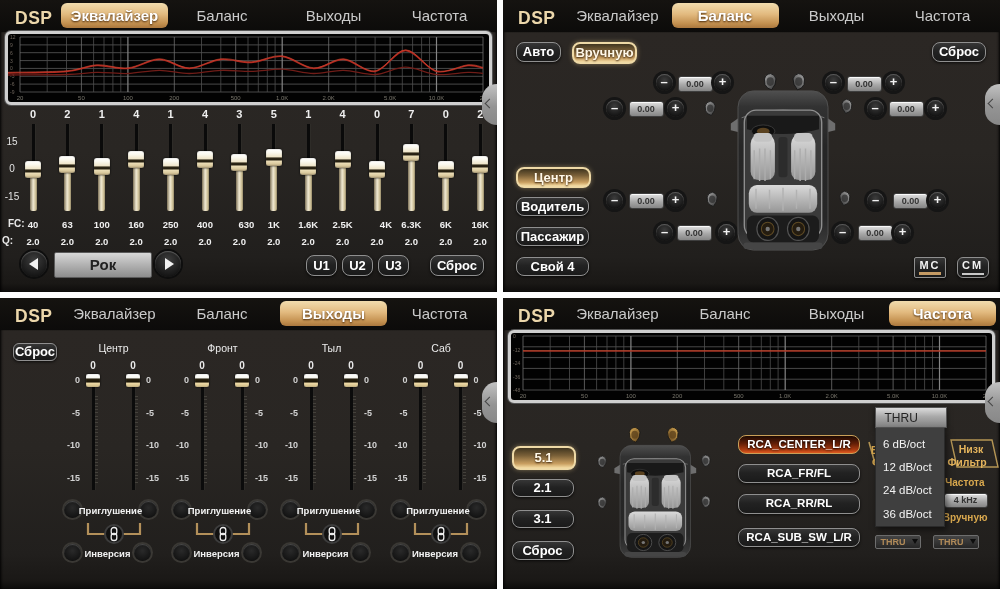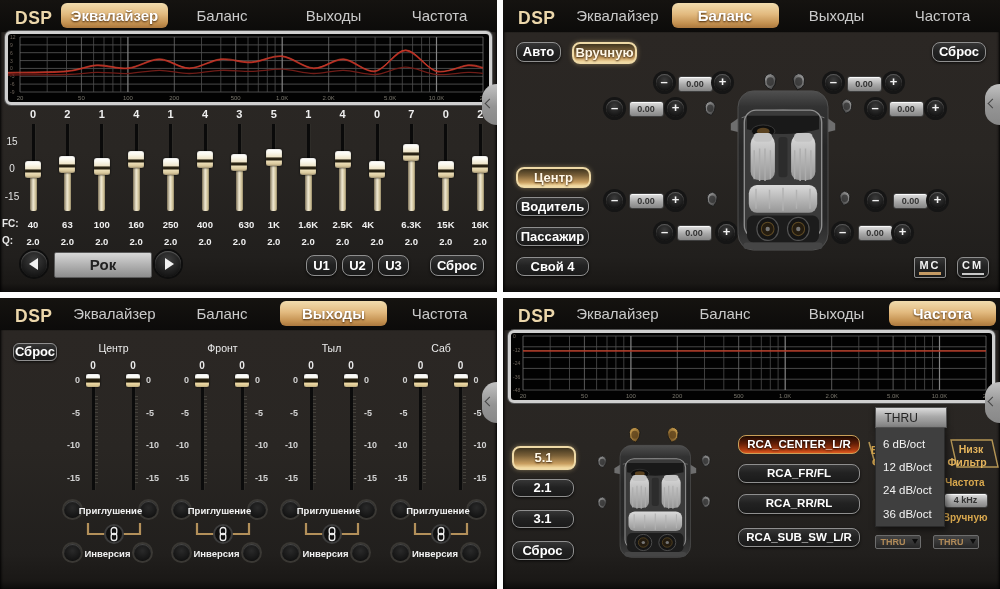--- a/index.html
+++ b/index.html
@@ -88,21 +88,21 @@
         <text x="428.5" y="66" font-size="6" fill="#7b786e" font-family="Liberation Sans" text-anchor="middle">10.0K</text>
         <text x="475.0" y="66" font-size="6" fill="#7b786e" font-family="Liberation Sans" text-anchor="middle">20</text>
         <path d="M0.0,41.0 C9.7,40.9 43.6,40.9 58.5,40.5 C73.3,40.1 78.7,38.6 88.9,38.4 C99.1,38.2 109.5,39.8 119.9,39.5 C130.3,39.1 141.1,36.3 151.4,36.3 C161.6,36.3 171.1,39.5 181.3,39.5 C191.5,39.5 202.5,36.6 212.8,36.3 C223.1,35.9 233.0,37.5 243.2,37.4 C253.5,37.2 263.8,34.9 274.2,35.2 C284.6,35.6 295.5,39.3 305.7,39.5 C315.9,39.6 325.4,36.1 335.6,36.3 C345.9,36.5 356.8,41.0 367.1,40.5 C377.5,40.0 387.3,33.1 397.6,33.1 C407.8,33.1 418.1,39.6 428.5,40.5 C439.0,41.4 452.3,38.6 460.0,38.4 C467.8,38.2 472.5,39.1 475.0,39.3 " fill="none" stroke="#701d18" stroke-width="1.3"></path>
         <path d="M0.0,39.0 C9.7,38.8 43.6,38.8 58.5,37.5 C73.3,36.2 78.7,32.0 88.9,31.5 C99.1,31.0 109.5,35.5 119.9,34.5 C130.3,33.5 141.1,25.5 151.4,25.5 C161.6,25.5 171.1,34.5 181.3,34.5 C191.5,34.5 202.5,26.5 212.8,25.5 C223.1,24.5 233.0,29.0 243.2,28.5 C253.5,28.0 263.8,21.5 274.2,22.5 C284.6,23.5 295.5,34.0 305.7,34.5 C315.9,35.0 325.4,25.0 335.6,25.5 C345.9,26.0 356.8,39.0 367.1,37.5 C377.5,36.0 387.3,16.5 397.6,16.5 C407.8,16.5 418.1,35.0 428.5,37.5 C439.0,40.0 452.3,32.1 460.0,31.5 C467.8,30.9 472.5,33.6 475.0,34.0 " fill="none" stroke="#b22a20" stroke-width="1.4"></path>
         <path d="M0.0,38.3 C9.7,38.0 43.6,38.0 58.5,36.8 C73.3,35.5 78.7,31.3 88.9,30.8 C99.1,30.3 109.5,34.8 119.9,33.8 C130.3,32.8 141.1,24.8 151.4,24.8 C161.6,24.8 171.1,33.8 181.3,33.8 C191.5,33.8 202.5,25.8 212.8,24.8 C223.1,23.8 233.0,28.3 243.2,27.8 C253.5,27.3 263.8,20.8 274.2,21.8 C284.6,22.8 295.5,33.3 305.7,33.8 C315.9,34.3 325.4,24.3 335.6,24.8 C345.9,25.3 356.8,38.3 367.1,36.8 C377.5,35.3 387.3,15.8 397.6,15.8 C407.8,15.8 418.1,34.3 428.5,36.8 C439.0,39.3 452.3,31.4 460.0,30.8 C467.8,30.2 472.5,32.9 475.0,33.3 " fill="none" stroke="#e0503a" stroke-width="0.7" opacity="0.8"></path>
       </svg>
     </div>
     <div class="t10" style="left:4px;top:136px;width:16px;text-align:center;color:#e2e2e2">15</div>
     <div class="t10" style="left:4px;top:163px;width:16px;text-align:center;color:#e2e2e2">0</div>
     <div class="t10" style="left:2px;top:191px;width:20px;text-align:center;color:#e2e2e2">-15</div>
-    <div class="t10" style="left:2px;top:218px;width:20px;color:#e8e8e8;font-weight:bold">FC:</div>
+    <div class="t10" style="left:8px;top:218px;width:20px;color:#e8e8e8;font-weight:bold">FC:</div>
     <div class="t10" style="left:2px;top:235px;width:20px;color:#e8e8e8;font-weight:bold">Q:</div>
     <div class="t11" style="left:18.0px;top:108px;width:30px;text-align:center;color:#efefef;font-weight:bold">0</div>
     <div style="position:absolute;left:31.5px;top:124px;width:3px;height:45.0px;background:#0a0a0a;box-shadow:1px 0 0 #2e2c28"></div>
     <div style="position:absolute;left:29.5px;top:169.0px;width:7px;height:42.0px;background:linear-gradient(90deg,#7e7257 0%,#efe8d2 45%,#d6c9a2 75%,#968a68);border-radius:0 0 2px 2px"></div>
     <div class="eqh" style="left:25.0px;top:160.5px"></div>
     <div class="t95" style="left:18.0px;top:219px;width:30px;text-align:center;color:#f0f0f0;font-weight:bold">40</div>
     <div class="t95" style="left:18.0px;top:236px;width:30px;text-align:center;color:#f0f0f0;font-weight:bold">2.0</div>
     <div class="t11" style="left:52.4px;top:108px;width:30px;text-align:center;color:#efefef;font-weight:bold">2</div>
     <div style="position:absolute;left:65.9px;top:124px;width:3px;height:40.4px;background:#0a0a0a;box-shadow:1px 0 0 #2e2c28"></div>
     <div style="position:absolute;left:63.9px;top:164.4px;width:7px;height:46.6px;background:linear-gradient(90deg,#7e7257 0%,#efe8d2 45%,#d6c9a2 75%,#968a68);border-radius:0 0 2px 2px"></div>
@@ -154,33 +154,33 @@
     <div class="t11" style="left:327.6px;top:108px;width:30px;text-align:center;color:#efefef;font-weight:bold">4</div>
     <div style="position:absolute;left:341.1px;top:124px;width:3px;height:35.8px;background:#0a0a0a;box-shadow:1px 0 0 #2e2c28"></div>
     <div style="position:absolute;left:339.1px;top:159.8px;width:7px;height:51.2px;background:linear-gradient(90deg,#7e7257 0%,#efe8d2 45%,#d6c9a2 75%,#968a68);border-radius:0 0 2px 2px"></div>
     <div class="eqh" style="left:334.6px;top:151.3px"></div>
     <div class="t95" style="left:327.6px;top:219px;width:30px;text-align:center;color:#f0f0f0;font-weight:bold">2.5K</div>
     <div class="t95" style="left:327.6px;top:236px;width:30px;text-align:center;color:#f0f0f0;font-weight:bold">2.0</div>
     <div class="t11" style="left:362.0px;top:108px;width:30px;text-align:center;color:#efefef;font-weight:bold">0</div>
     <div style="position:absolute;left:375.5px;top:124px;width:3px;height:45.0px;background:#0a0a0a;box-shadow:1px 0 0 #2e2c28"></div>
     <div style="position:absolute;left:373.5px;top:169.0px;width:7px;height:42.0px;background:linear-gradient(90deg,#7e7257 0%,#efe8d2 45%,#d6c9a2 75%,#968a68);border-radius:0 0 2px 2px"></div>
     <div class="eqh" style="left:369.0px;top:160.5px"></div>
-    <div class="t95" style="left:362.0px;top:219px;width:30px;text-align:left;color:#f0f0f0;font-weight:bold">4K</div>
+    <div class="t95" style="left:362.0px;top:219px;width:30px;text-align:right;color:#f0f0f0;font-weight:bold">4K</div>
     <div class="t95" style="left:362.0px;top:236px;width:30px;text-align:center;color:#f0f0f0;font-weight:bold">2.0</div>
     <div class="t11" style="left:396.4px;top:108px;width:30px;text-align:center;color:#efefef;font-weight:bold">7</div>
     <div style="position:absolute;left:409.9px;top:124px;width:3px;height:28.9px;background:#0a0a0a;box-shadow:1px 0 0 #2e2c28"></div>
     <div style="position:absolute;left:407.9px;top:152.9px;width:7px;height:58.1px;background:linear-gradient(90deg,#7e7257 0%,#efe8d2 45%,#d6c9a2 75%,#968a68);border-radius:0 0 2px 2px"></div>
     <div class="eqh" style="left:403.4px;top:144.4px"></div>
     <div class="t95" style="left:396.4px;top:219px;width:30px;text-align:center;color:#f0f0f0;font-weight:bold">6.3K</div>
     <div class="t95" style="left:396.4px;top:236px;width:30px;text-align:center;color:#f0f0f0;font-weight:bold">2.0</div>
     <div class="t11" style="left:430.8px;top:108px;width:30px;text-align:center;color:#efefef;font-weight:bold">0</div>
     <div style="position:absolute;left:444.3px;top:124px;width:3px;height:45.0px;background:#0a0a0a;box-shadow:1px 0 0 #2e2c28"></div>
     <div style="position:absolute;left:442.3px;top:169.0px;width:7px;height:42.0px;background:linear-gradient(90deg,#7e7257 0%,#efe8d2 45%,#d6c9a2 75%,#968a68);border-radius:0 0 2px 2px"></div>
     <div class="eqh" style="left:437.8px;top:160.5px"></div>
-    <div class="t95" style="left:430.8px;top:219px;width:30px;text-align:center;color:#f0f0f0;font-weight:bold">15K</div>
+    <div class="t95" style="left:430.8px;top:219px;width:30px;text-align:center;color:#f0f0f0;font-weight:bold">6K</div>
     <div class="t95" style="left:430.8px;top:236px;width:30px;text-align:center;color:#f0f0f0;font-weight:bold">2.0</div>
     <div class="t11" style="left:465.2px;top:108px;width:30px;text-align:center;color:#efefef;font-weight:bold">2</div>
     <div style="position:absolute;left:478.7px;top:124px;width:3px;height:40.4px;background:#0a0a0a;box-shadow:1px 0 0 #2e2c28"></div>
     <div style="position:absolute;left:476.7px;top:164.4px;width:7px;height:46.6px;background:linear-gradient(90deg,#7e7257 0%,#efe8d2 45%,#d6c9a2 75%,#968a68);border-radius:0 0 2px 2px"></div>
     <div class="eqh" style="left:472.2px;top:155.9px"></div>
     <div class="t95" style="left:465.2px;top:219px;width:30px;text-align:center;color:#f0f0f0;font-weight:bold">16K</div>
     <div class="t95" style="left:465.2px;top:236px;width:30px;text-align:center;color:#f0f0f0;font-weight:bold">2.0</div>
     <div style="position:absolute;left:21.0px;top:251.0px;width:26px;height:26px;border-radius:50%;background:radial-gradient(circle at 50% 35%,#3d3d3d,#151515 75%);box-shadow:0 0 0 2px #0e0e0e, inset 0 1px 1px #5a5a5a">
       <div style="position:absolute;left:8px;top:7px;width:0;height:0;border-top:6px solid transparent;border-bottom:6px solid transparent;border-right:9px solid #f2f2f2"></div>
     </div>

